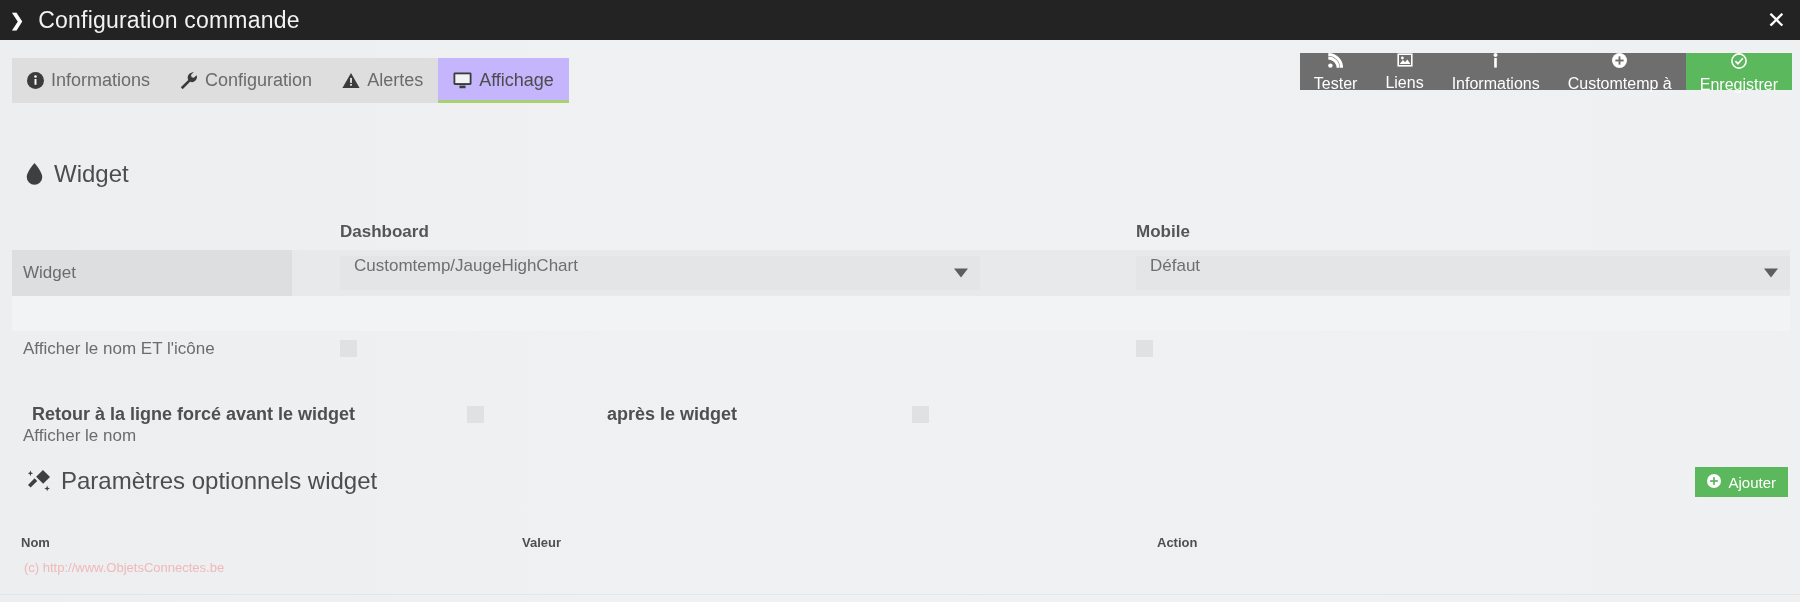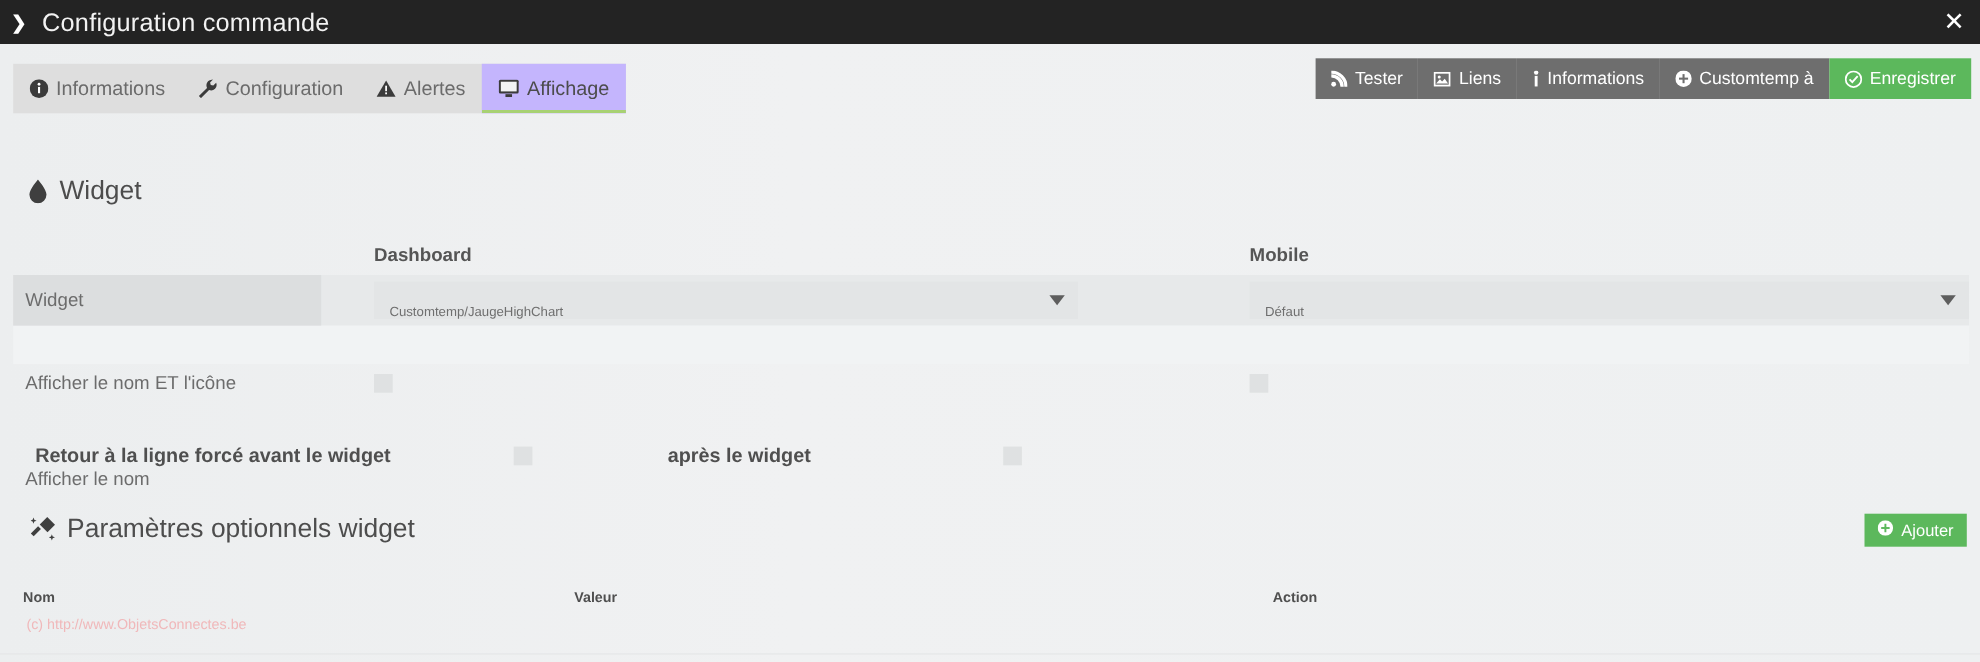--- a/index.html
+++ b/index.html
@@ -64,21 +64,21 @@
   
   .actionbar {
     position: absolute; right: 8px; top: 53px;
     display: flex; height: 37px;
     font-size: 16px;
   }
   .abtn {
     display: flex; align-items: center; gap: 7px;
     padding: 0 14px;
     background: #6e6e6e; color: #ffffff;
-    cursor: pointer; white-space: nowrap;
+    cursor: pointer; white-space: nowrap; flex-direction: column;
   }
   .abtn.green { background: #5cb85c; }
   .abtn .aico { display: inline-flex; align-items: center; }
 
   
   .sechdr {
     position: absolute; display: flex; align-items: center; gap: 11px;
     color: #4d4d4d; font-size: 24px;
   }
   .sechdr .sico { display: inline-flex; align-items: center; color: #3f3f3f; }
@@ -103,24 +103,24 @@
   .c-dash { width: 640px; flex: 0 0 640px; display: flex; align-items: center; }
   .c-gap  { width: 60px;  flex: 0 0 60px; }
   .c-mob  { flex: 1 1 auto; display: flex; align-items: center; }
 
   .colhdr { font-size: 17px; font-weight: bold; color: #555555; display:flex; align-items:center;}
 
   .sel {
     position: relative;
     height: 34px; width: 100%;
     background: #e3e5e6;
-    display: flex; align-items: flex-end;
+    display: flex; align-items: flex-start;
     box-sizing: border-box;
     padding: 0 32px 0 14px;
-    font-size: 12px; color: #6f6f6f;
+    font-size: 17px; color: #6f6f6f;
     cursor: pointer;
   }
   .sel .caret {
     position: absolute; right: 12px; top: 50%; transform: translateY(-50%);
     width: 0; height: 0;
     border-left: 7px solid transparent;
     border-right: 7px solid transparent;
     border-top: 9px solid #5e5e5e;
   }
 

